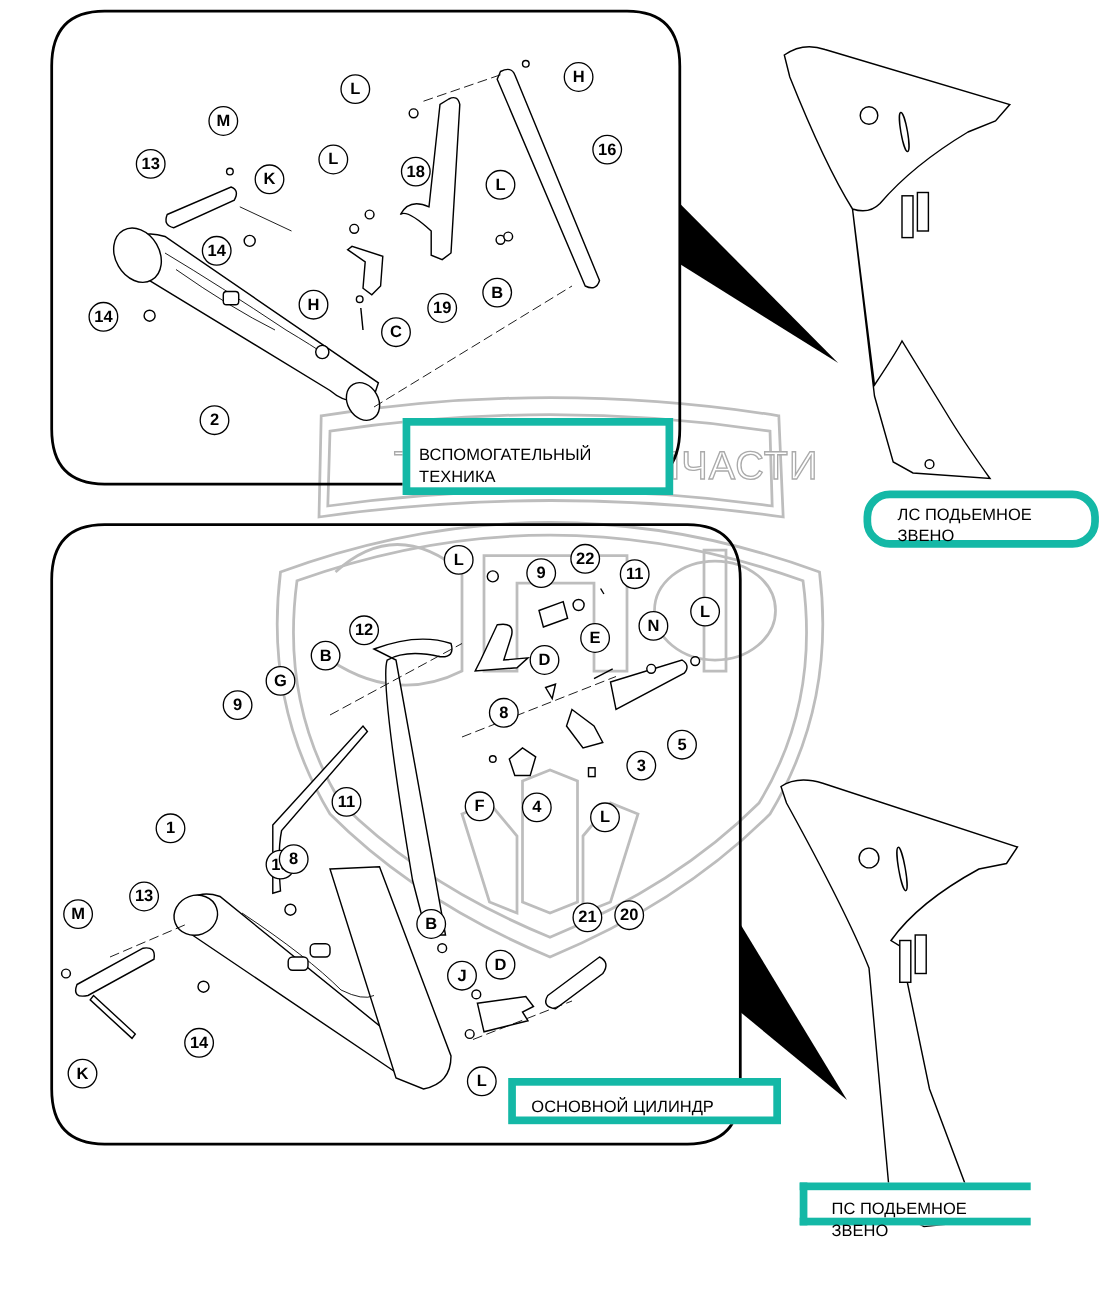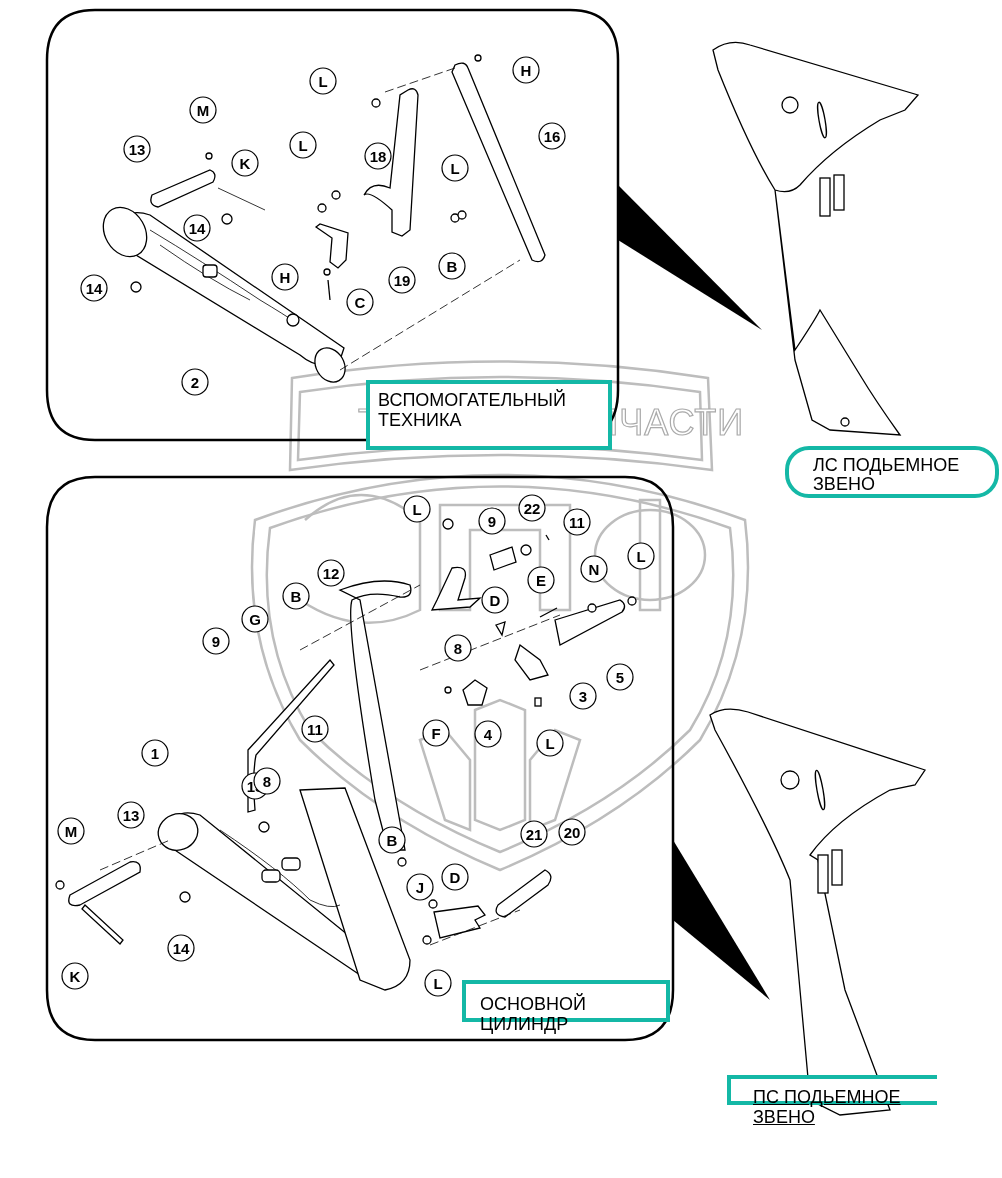--- a/index.html
+++ b/index.html
@@ -6,21 +6,21 @@
   body{width:1002px;height:1178px;position:relative;overflow:hidden;font-family:"Liberation Sans",sans-serif;}
   svg{position:absolute;left:0;top:0;}
   .callout circle{fill:#fff;stroke:#000;stroke-width:1.2;}
   .callout text{font-family:"Liberation Sans",sans-serif;font-weight:bold;font-size:15px;text-anchor:middle;dominant-baseline:central;fill:#000;}
   .part{fill:#fff;stroke:#000;stroke-width:1.3;}
   .thin{fill:none;stroke:#000;stroke-width:0.8;}
   .dash{fill:none;stroke:#000;stroke-width:0.8;stroke-dasharray:9 4;}
   .wm{fill:none;stroke:#bdbdbd;stroke-width:2.5;}
   .wmtext{font-family:"Liberation Sans",sans-serif;font-size:36px;fill:#fff;stroke:#aaa;stroke-width:1.2;letter-spacing:1px;}
   .frame{fill:none;stroke:#000;stroke-width:2.5;}
-  .label-box{position:absolute;background:#fff;border:4px solid #14b8a6;font-size:18px;color:#000;line-height:20px;padding:6px 8px;box-sizing:border-box;}
+  .label-box{position:absolute;background:#fff;border:7px solid #14b8a6;font-size:15px;color:#000;line-height:20px;padding:17px 8px;box-sizing:border-box;}
 </style>
 </head>
 <body>
 
 <svg width="1002" height="1178" viewBox="0 0 1002 1178">
 
   <g>
     <path class="wm" d="M292 378 Q500 345 708 378 L712 470 Q500 440 290 470 Z"></path>
     <path class="wm" d="M300 392 Q500 362 700 392 L702 460 Q500 432 298 460 Z"></path>
     <path class="wm" d="M255 520 Q500 430 745 520 Q760 640 700 740 Q620 820 500 870 Q380 820 300 740 Q240 640 255 520 Z"></path>
@@ -329,22 +329,22 @@
         <circle cx="438" cy="983" r="13"></circle>
         <text x="438" y="983">L</text>
       </g>
     </g>
 </svg>
 
 <div class="label-box" style="left:366px;top:380px;width:246px;height:70px;">
   <div>ВСПОМОГАТЕЛЬНЫЙ</div>
   <div>ТЕХНИКА</div>
 </div>
-<div class="label-box" style="left:462px;top:980px;width:208px;height:42px;padding-left:14px;padding-top:10px;">
+<div class="label-box" style="left:462px;top:980px;width:248px;height:42px;padding-left:14px;padding-top:10px;">
   <span>ОСНОВНОЙ ЦИЛИНДР</span>
 </div>
 <div class="label-box" style="left:785px;top:446px;width:214px;height:52px;padding-left:24px;padding-top:6px;line-height:19px;border-radius:24px;">
   <div>ЛС ПОДЬЕМНОЕ</div>
   <div>ЗВЕНО</div>
 </div>
-<div class="label-box" style="left:727px;top:1075px;width:210px;height:30px;padding-left:22px;padding-top:8px;border-right:none;text-decoration:underline;">
+<div class="label-box" style="left:727px;top:1075px;width:210px;height:30px;padding-left:22px;padding-top:8px;border-right:none;">
   <span>ПС ПОДЬЕМНОЕ ЗВЕНО</span>
 </div>
 
 </body></html>

